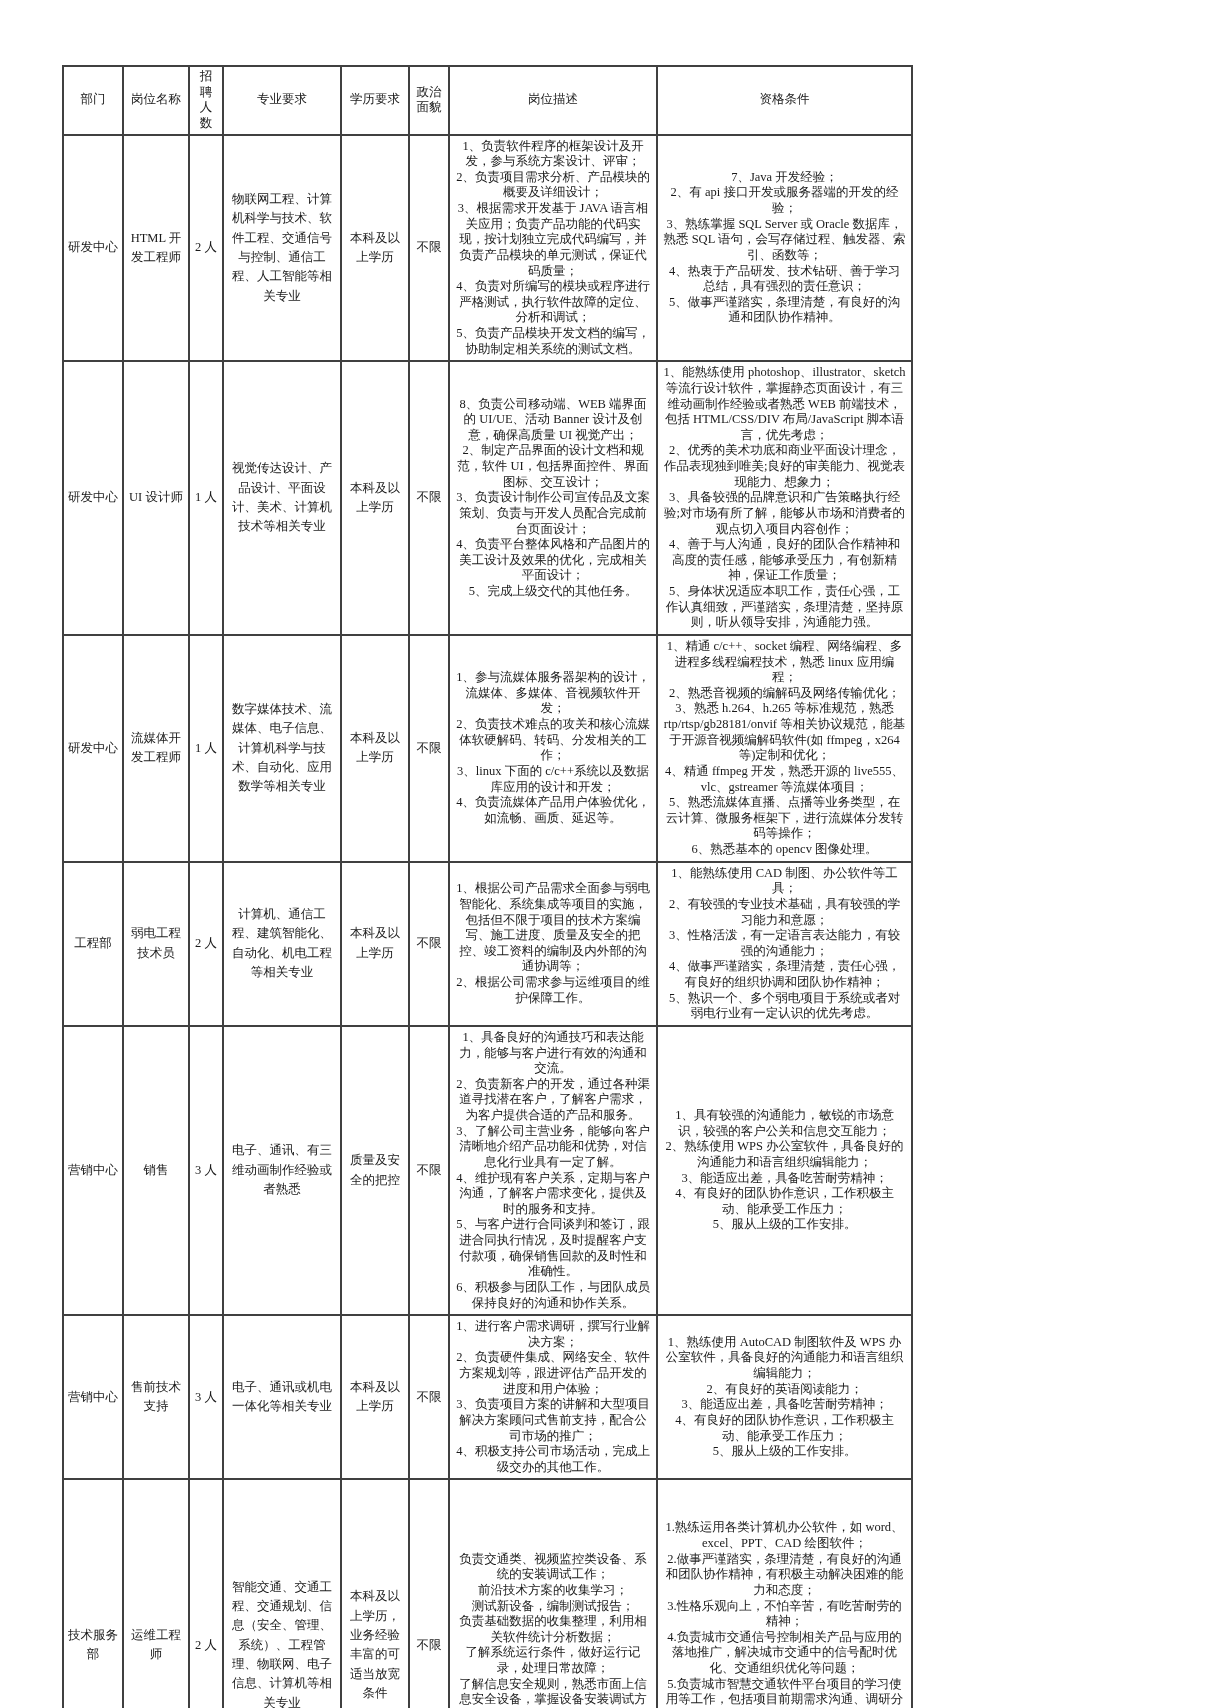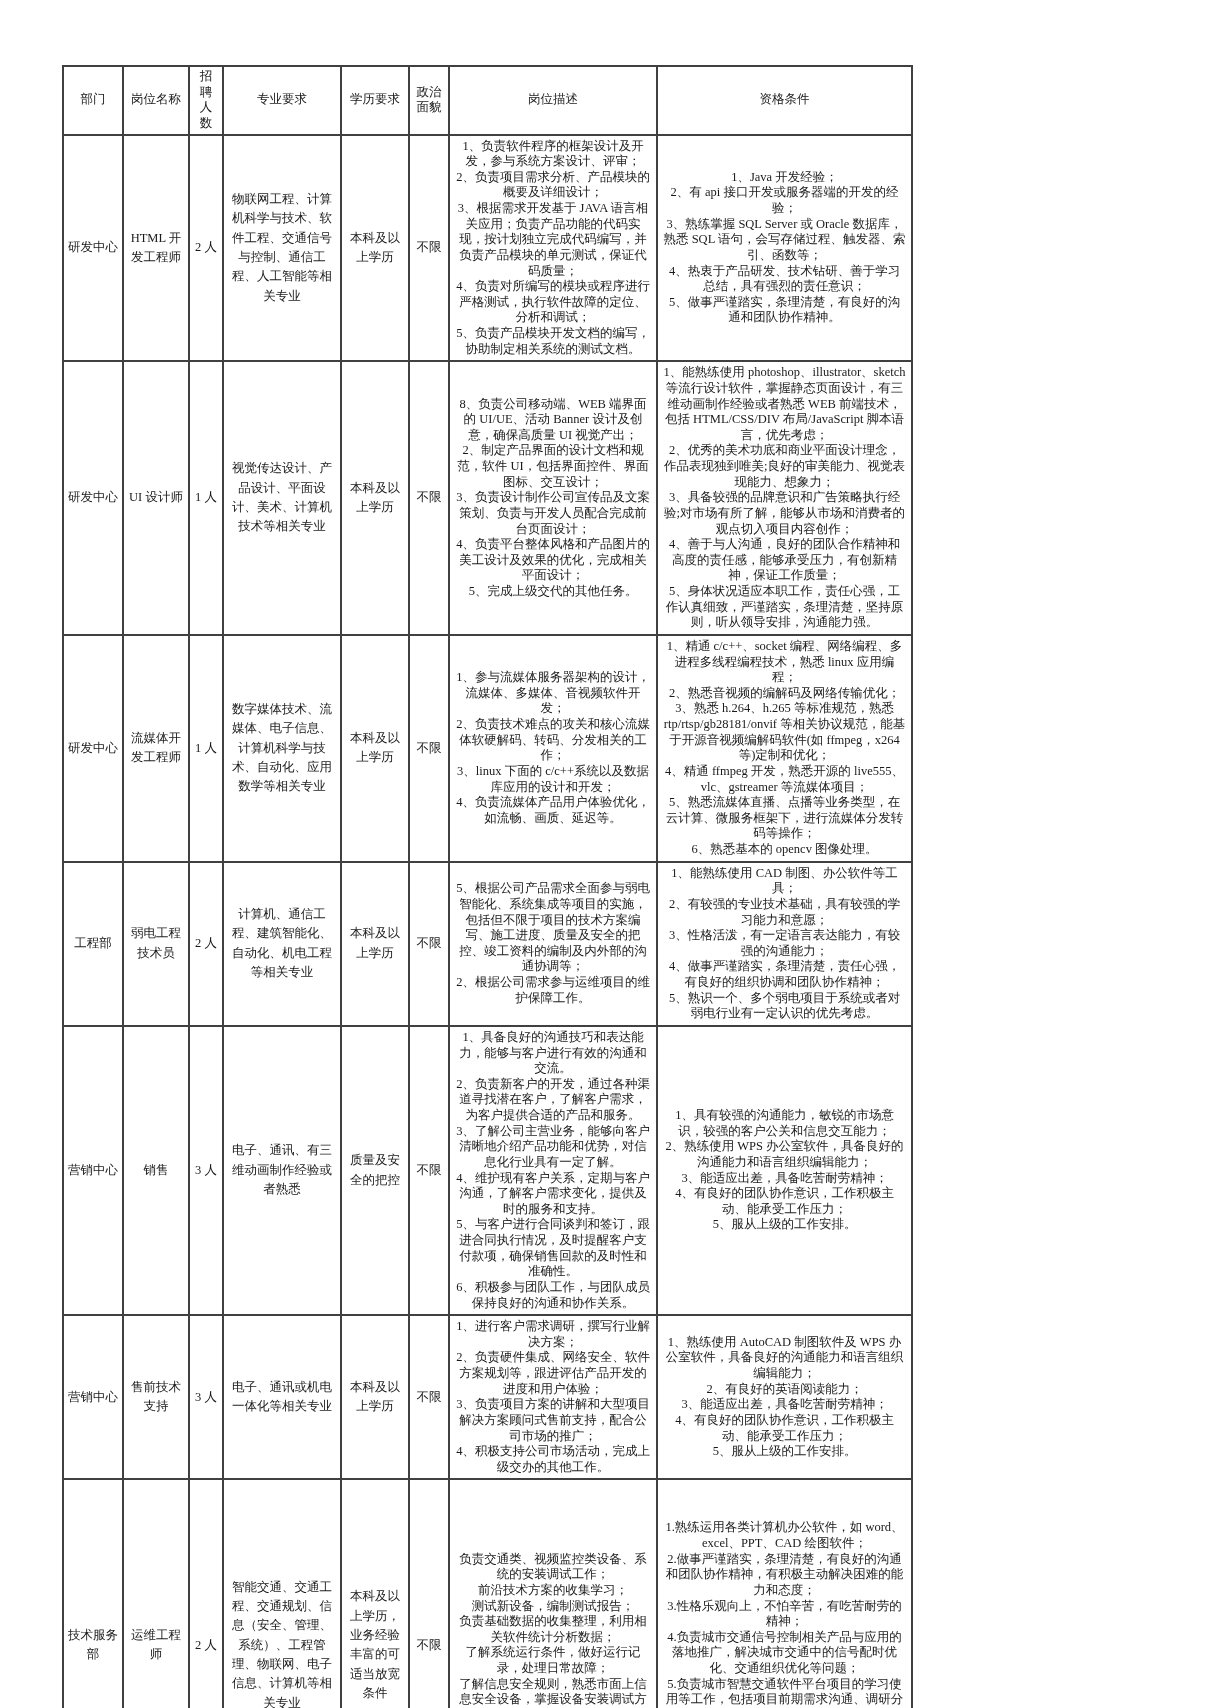--- a/index.html
+++ b/index.html
@@ -86,21 +86,21 @@
     <td class="c-pos">HTML 开发工程师</td>
     <td class="c-count">2 人</td>
     <td class="c-major">物联网工程、计算机科学与技术、软件工程、交通信号与控制、通信工程、人工智能等相关专业</td>
     <td class="c-edu">本科及以上学历</td>
     <td class="c-pol">不限</td>
     <td class="c-desc">1、负责软件程序的框架设计及开发，参与系统方案设计、评审；
 2、负责项目需求分析、产品模块的概要及详细设计；
 3、根据需求开发基于 JAVA 语言相关应用；负责产品功能的代码实现，按计划独立完成代码编写，并负责产品模块的单元测试，保证代码质量；
 4、负责对所编写的模块或程序进行严格测试，执行软件故障的定位、分析和调试；
 5、负责产品模块开发文档的编写，协助制定相关系统的测试文档。</td>
-    <td class="c-qual">1、Java 开发经验；
+    <td class="c-qual">7、Java 开发经验；
 2、有 api 接口开发或服务器端的开发的经验；
 3、熟练掌握 SQL Server 或 Oracle 数据库，熟悉 SQL 语句，会写存储过程、触发器、索引、函数等；
 4、热衷于产品研发、技术钻研、善于学习总结，具有强烈的责任意识；
 5、做事严谨踏实，条理清楚，有良好的沟通和团队协作精神。</td>
   </tr>
         <tr>
     <td class="c-dept">研发中心</td>
     <td class="c-pos">UI 设计师</td>
     <td class="c-count">1 人</td>
     <td class="c-major">视觉传达设计、产品设计、平面设计、美术、计算机技术等相关专业</td>
@@ -135,21 +135,21 @@
 5、熟悉流媒体直播、点播等业务类型，在云计算、微服务框架下，进行流媒体分发转码等操作；
 6、熟悉基本的 opencv 图像处理。</td>
   </tr>
         <tr>
     <td class="c-dept">工程部</td>
     <td class="c-pos">弱电工程技术员</td>
     <td class="c-count">2 人</td>
     <td class="c-major">计算机、通信工程、建筑智能化、自动化、机电工程等相关专业</td>
     <td class="c-edu">本科及以上学历</td>
     <td class="c-pol">不限</td>
-    <td class="c-desc">5、根据公司产品需求全面参与弱电智能化、系统集成等项目的实施，包括但不限于项目的技术方案编写、施工进度、质量及安全的把控、竣工资料的编制及内外部的沟通协调等；
+    <td class="c-desc">1、根据公司产品需求全面参与弱电智能化、系统集成等项目的实施，包括但不限于项目的技术方案编写、施工进度、质量及安全的把控、竣工资料的编制及内外部的沟通协调等；
 2、根据公司需求参与运维项目的维护保障工作。</td>
     <td class="c-qual">1、能熟练使用 CAD 制图、办公软件等工具；
 2、有较强的专业技术基础，具有较强的学习能力和意愿；
 3、性格活泼，有一定语言表达能力，有较强的沟通能力；
 4、做事严谨踏实，条理清楚，责任心强，有良好的组织协调和团队协作精神；
 5、熟识一个、多个弱电项目于系统或者对弱电行业有一定认识的优先考虑。</td>
   </tr>
         <tr>
     <td class="c-dept">营销中心</td>
     <td class="c-pos">销售</td>

